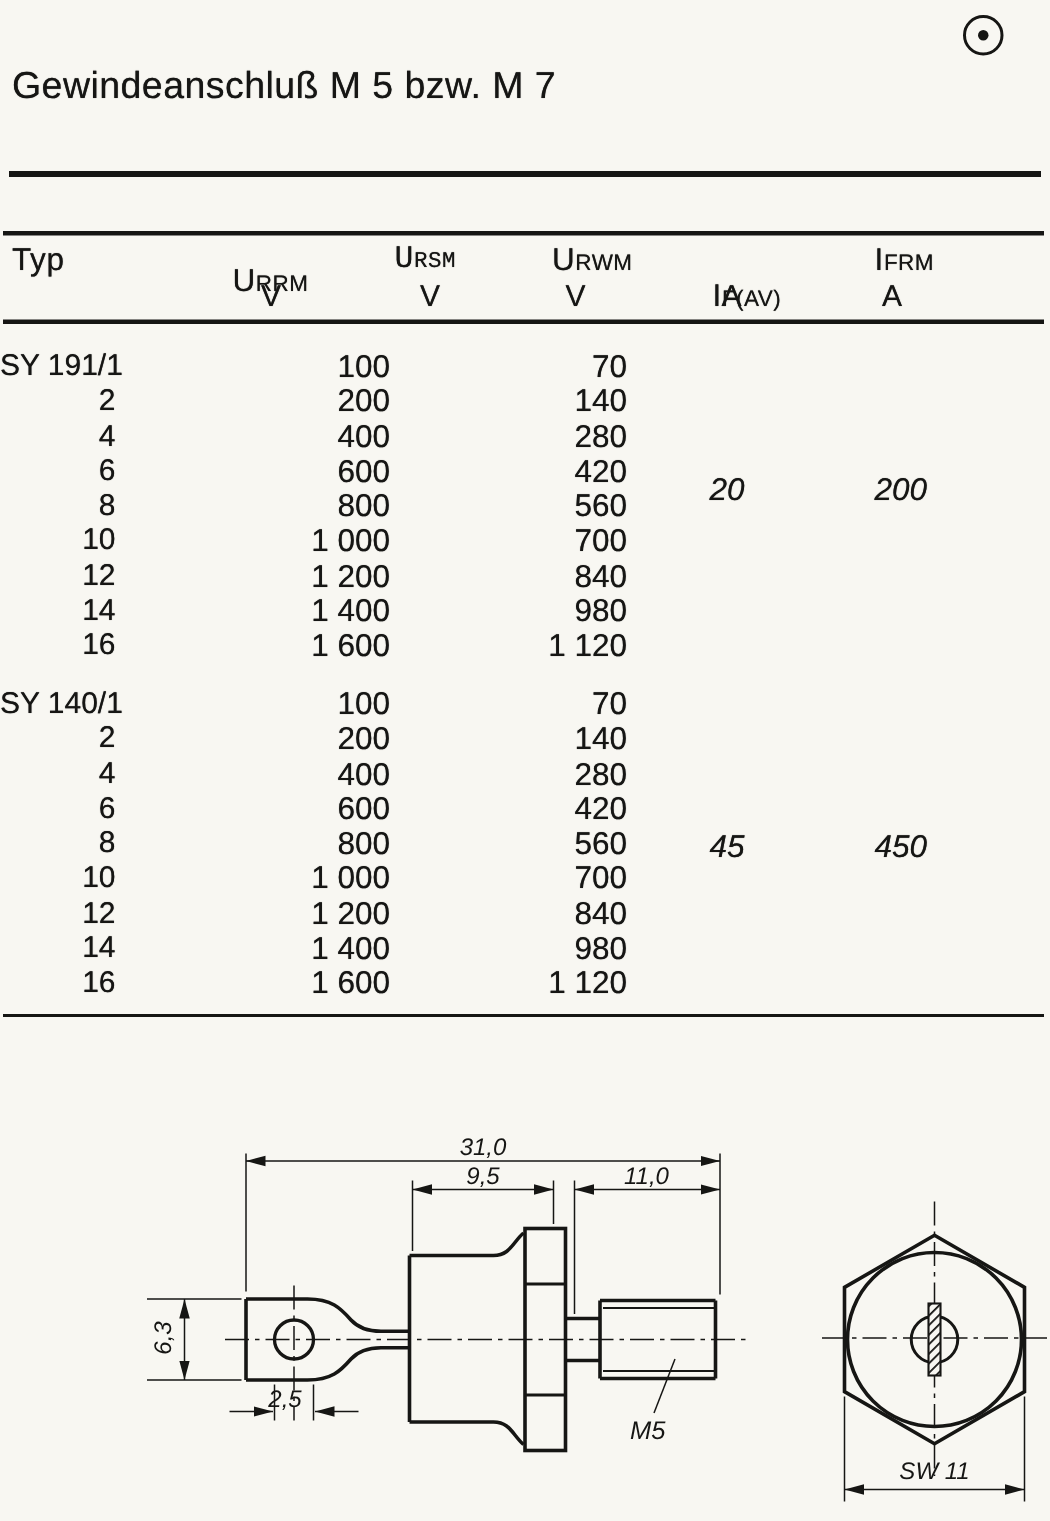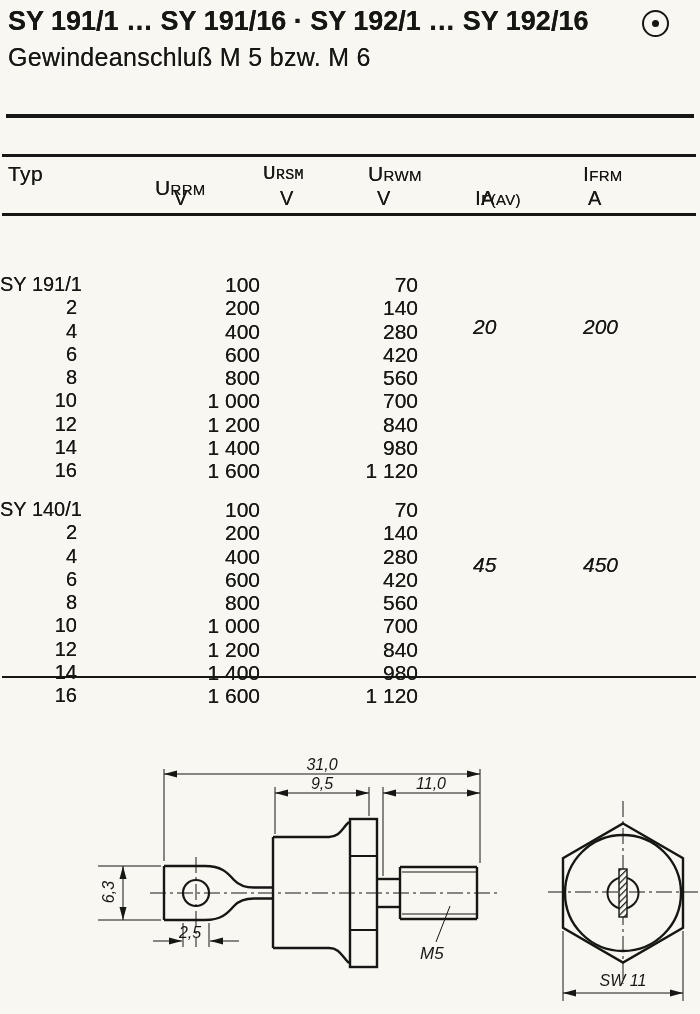--- a/index.html
+++ b/index.html
@@ -21,41 +21,40 @@
   .rule{background:#161614;}
   .rule-heavy{left:6px;top:114px;width:688px;height:4px;}
   .rule-tabletop{left:2px;top:154px;width:694px;height:2.5px;}
   .rule-headsep{left:2px;top:213px;width:694px;height:2.5px;}
   .rule-tablebot{left:2px;top:676px;width:694px;height:2px;}
   
   .th{font-size:21px;letter-spacing:.4px;text-shadow:0 0 .5px #333;white-space:nowrap;}
   .hsub{font-size:15px;letter-spacing:.3px;}
   .unit{font-size:20px;}
   
-  .trow{position:absolute;left:0;width:575px;height:23px;font-size:21px;text-shadow:0 0 .5px #333;margin-top:40px;}
+  .trow{position:absolute;left:0;width:575px;height:23px;font-size:21px;text-shadow:0 0 .5px #333;}
   .c-typ{position:absolute;left:0;width:77px;text-align:right;font-size:20px;white-space:nowrap;}
   .c-u1{position:absolute;left:160px;width:100px;text-align:right;}
   .c-u2{position:absolute;left:318px;width:100px;text-align:right;}
   .cur{position:absolute;font-size:21px;text-shadow:0 0 .5px #333;font-style:italic;}
   
   #drawing{position:absolute;left:0;top:700px;width:700px;height:314px;}
   svg text{font-family:"Liberation Sans","DejaVu Sans",sans-serif;font-style:italic;
            fill:#161614;stroke:none;}
 </style>
 </head>
 <body>
 
 <div id="frame">
 
-  <div class="abs title">SY 191/1 … SY 191/16 · SY 192/1 … SY 192/16</div>
   <div class="abs logo">
       <span class="dot"></span>
     </div>
   <div class="abs subtitle">
-    <div>Gewindeanschluß M 5 bzw. M 6</div>
+    <div>Gewindeanschluß M 5 bzw. M 7</div>
   </div>
   <div class="abs rule rule-heavy"></div>
 
   <div class="abs rule rule-tabletop"></div>
   <div class="abs th" style="left:8px;top:162px;">Typ</div>
 
   <div class="abs th" style="left:155px;top:176px;"><span>U</span><span class="hsub">RRM</span></div>
   <div class="abs th" style="left:263px;top:162px;font-family:Liberation Mono, monospace;"><span>U</span><span class="hsub">RSM</span></div>
   <div class="abs th" style="left:368px;top:162px;"><span>U</span><span class="hsub">RWM</span></div>
   <div class="abs th" style="left:475px;top:162px;margin-top:24px;"><span>I</span><span class="hsub">F(AV)</span></div>

